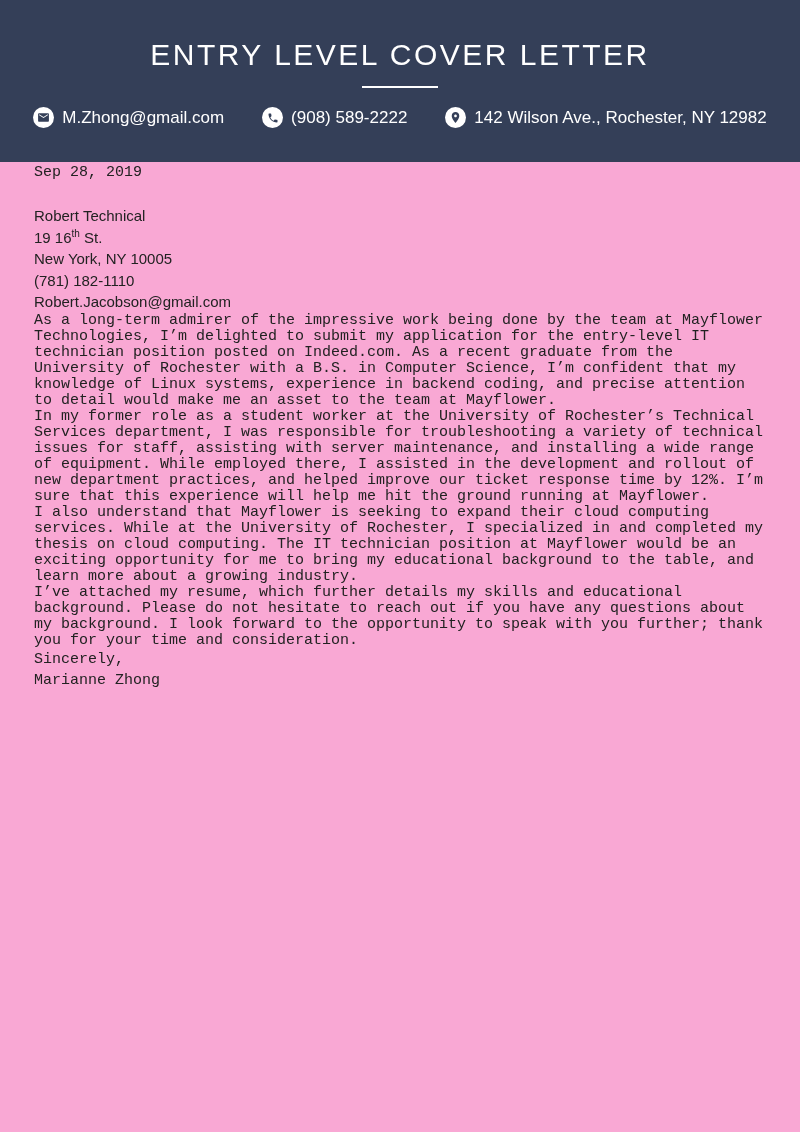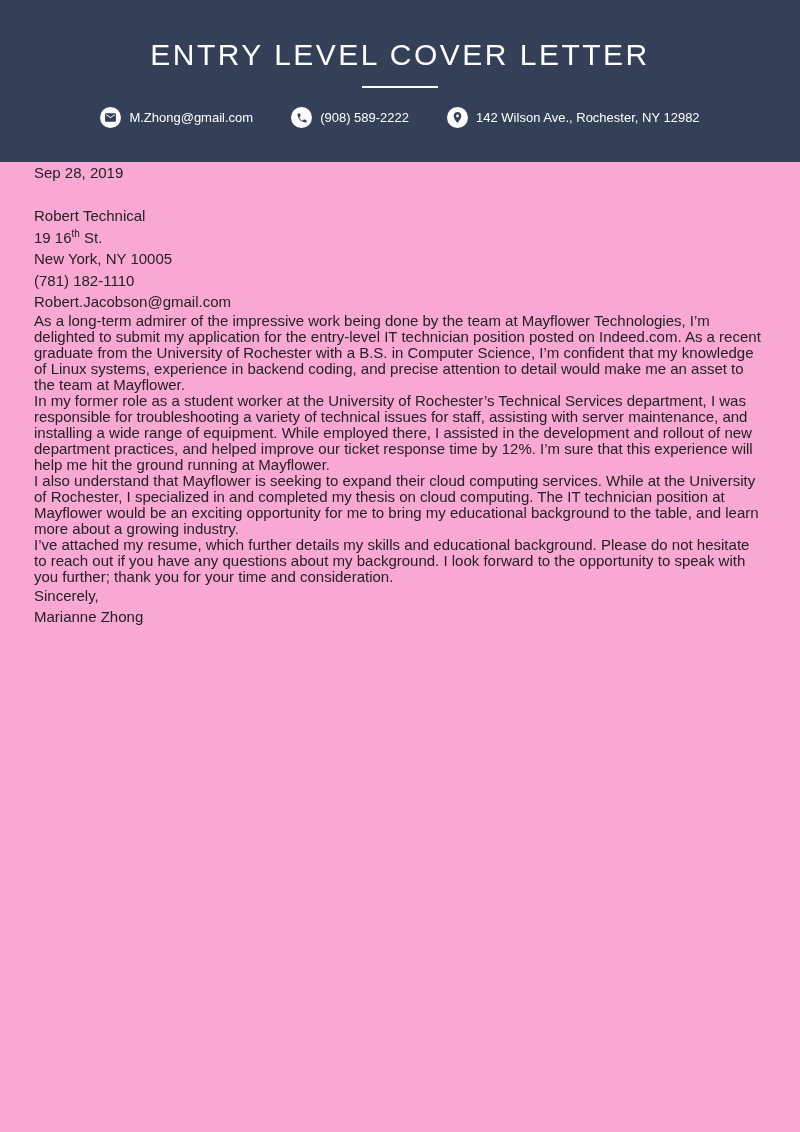--- a/index.html
+++ b/index.html
@@ -57,30 +57,30 @@
     border-radius: 50%;
     background: #ffffff;
     display: inline-flex;
     align-items: center;
     justify-content: center;
     flex: 0 0 auto;
   }
   .icon-circle svg { display: block; }
   .contact-text {
     color: #ffffff;
-    font-size: 13px;
+    font-size: 17px;
     font-weight: 300;
     white-space: nowrap;
   }
   
   .letter-body {
     padding: 0 34px;
     font-size: 15px;
   }
-  .letter-body p { margin: 0; }
+  .letter-body p { margin: 0; font-family: Liberation Mono, monospace; }
   .date { margin-top: 23px; line-height: 21px; }
   .recipient { margin-top: 22px; line-height: 21.5px; }
   .recipient sup { font-size: 10px; line-height: 0; }
   .salutation { margin-top: 28px; line-height: 21px; }
   .para { margin-top: 33px; line-height: 16px; }
   .closing { margin-top: 36px; line-height: 21px; }
   .signature { margin-top: 31px; line-height: 21px; }
 </style>
 </head>
 <body>

